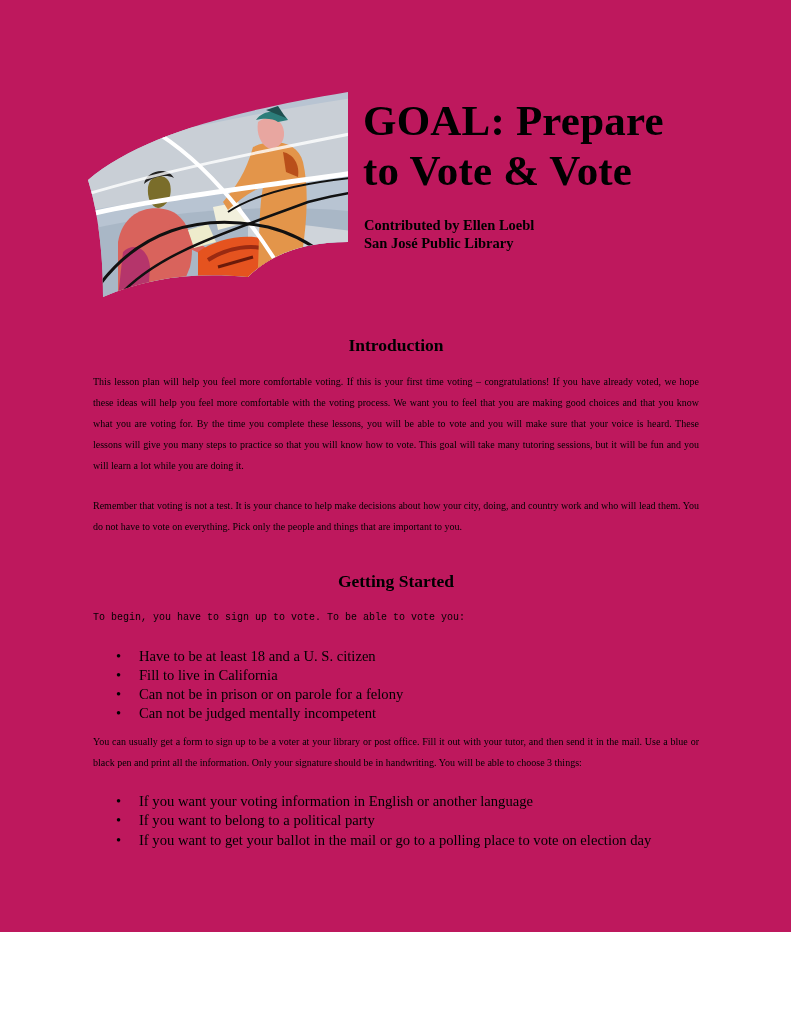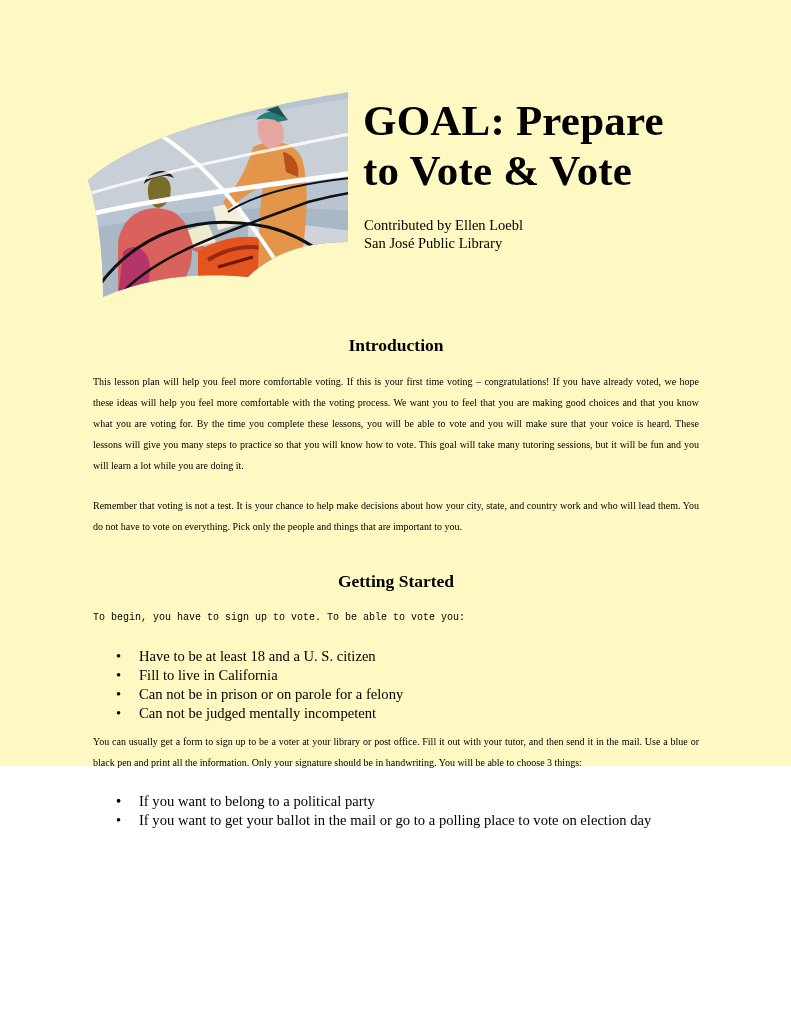--- a/index.html
+++ b/index.html
@@ -1,22 +1,22 @@
 <!DOCTYPE html>
 <html><head>
 <meta charset="utf-8">
 <style>
   html, body { margin: 0; padding: 0; background: #ffffff; }
   body { width: 791px; height: 1024px; position: relative; overflow: hidden;
          font-family: "Liberation Serif", "DejaVu Serif", serif; color: #000; }
-  .page { position: absolute; left: 0; top: 0; width: 791px; height: 766px; background: #fef9c3; }
+  .page { position: absolute; left: 0; top: 0; width: 791px; height: 932px; background: #be185d; }
   .clipart { position: absolute; left: 78px; top: 92px; width: 282px; height: 205px; }
   .title { position: absolute; left: 363px; top: 96px; margin: 0; font-weight: bold;
            font-size: 43px; line-height: 50px; letter-spacing: 0.2px; }
-  .contrib { position: absolute; left: 364px; top: 216px; font-weight: normal; font-size: 14.5px; line-height: 18px; }
+  .contrib { position: absolute; left: 364px; top: 216px; font-weight: bold; font-size: 14.5px; line-height: 18px; }
   .contrib div { white-space: nowrap; }
   .content { position: absolute; left: 93px; top: 334px; width: 606px; }
   h2 { font-size: 17.5px; font-weight: bold; margin: 0; line-height: 22px; text-align: center; }
   p { font-size: 10px; line-height: 21px; margin: 0; text-align: justify; }
   ul { list-style: none; margin: 0; padding: 0; }
   li { font-size: 14.6px; line-height: 19.1px; position: relative; padding-left: 46px; white-space: nowrap; }
   li .bullet { position: absolute; left: 23px; top: 0; }
   .sec-intro { margin-top: 0; }
   .p1 { margin-top: 15px; }
   .p2 { margin-top: 19px; }
@@ -77,33 +77,33 @@
   </h1>
 
   <div class="contrib">
     <div>Contributed by Ellen Loebl</div>
     <div>San José Public Library</div>
   </div>
 
   <div class="content">
     <h2 class="sec-intro">Introduction</h2>
     <p class="p1">This lesson plan will help you feel more comfortable voting. If this is your first time voting – congratulations! If you have already voted, we hope these ideas will help you feel more comfortable with the voting process. We want you to feel that you are making good choices and that you know what you are voting for. By the time you complete these lessons, you will be able to vote and you will make sure that your voice is heard. These lessons will give you many steps to practice so that you will know how to vote. This goal will take many tutoring sessions, but it will be fun and you will learn a lot while you are doing it.</p>
-    <p class="p2">Remember that voting is not a test. It is your chance to help make decisions about how your city, state, and country work and who will lead them. You do not have to vote on everything. Pick only the people and things that are important to you.</p>
+    <p class="p2">Remember that voting is not a test. It is your chance to help make decisions about how your city, doing, and country work and who will lead them. You do not have to vote on everything. Pick only the people and things that are important to you.</p>
 
     <h2 class="h-gs">Getting Started</h2>
     <p class="p3">To begin, you have to sign up to vote. To be able to vote you:</p>
 
     <ul class="list1">
       <li><span class="bullet">•</span><span>Have to be at least 18 and a U. S. citizen</span></li>
       <li><span class="bullet">•</span><span>Fill to live in California</span></li>
       <li><span class="bullet">•</span><span>Can not be in prison or on parole for a felony</span></li>
       <li><span class="bullet">•</span><span>Can not be judged mentally incompetent</span></li>
     </ul>
 
     <p class="p4">You can usually get a form to sign up to be a voter at your library or post office. Fill it out with your tutor, and then send it in the mail. Use a blue or black pen and print all the information. Only your signature should be in handwriting. You will be able to choose 3 things:</p>
 
     <ul class="list2">
-      <li><span class="bullet">•</span></li>
+      <li><span class="bullet">•</span><span>If you want your voting information in English or another language</span></li>
       <li><span class="bullet">•</span><span>If you want to belong to a political party</span></li>
       <li><span class="bullet">•</span><span>If you want to get your ballot in the mail or go to a polling place to vote on election day</span></li>
     </ul>
   </div>
 </div>
 
 </body></html>

